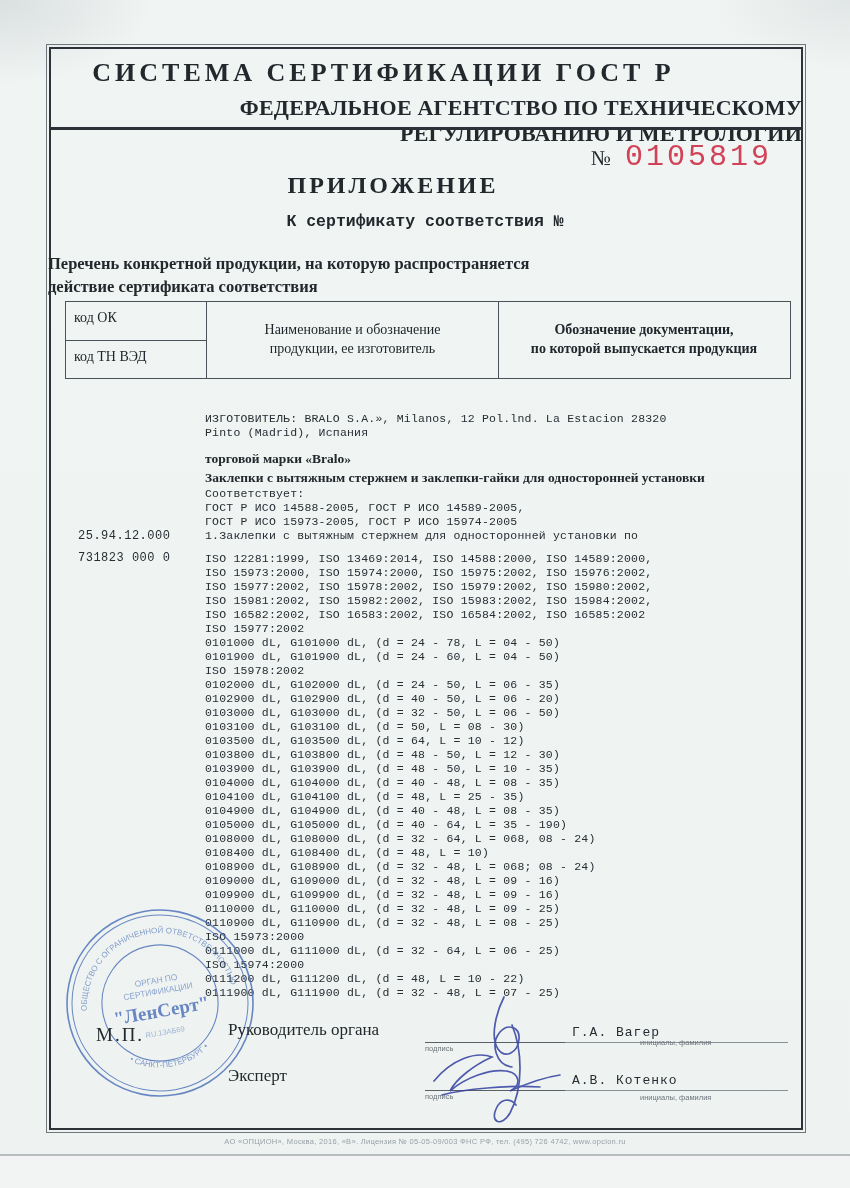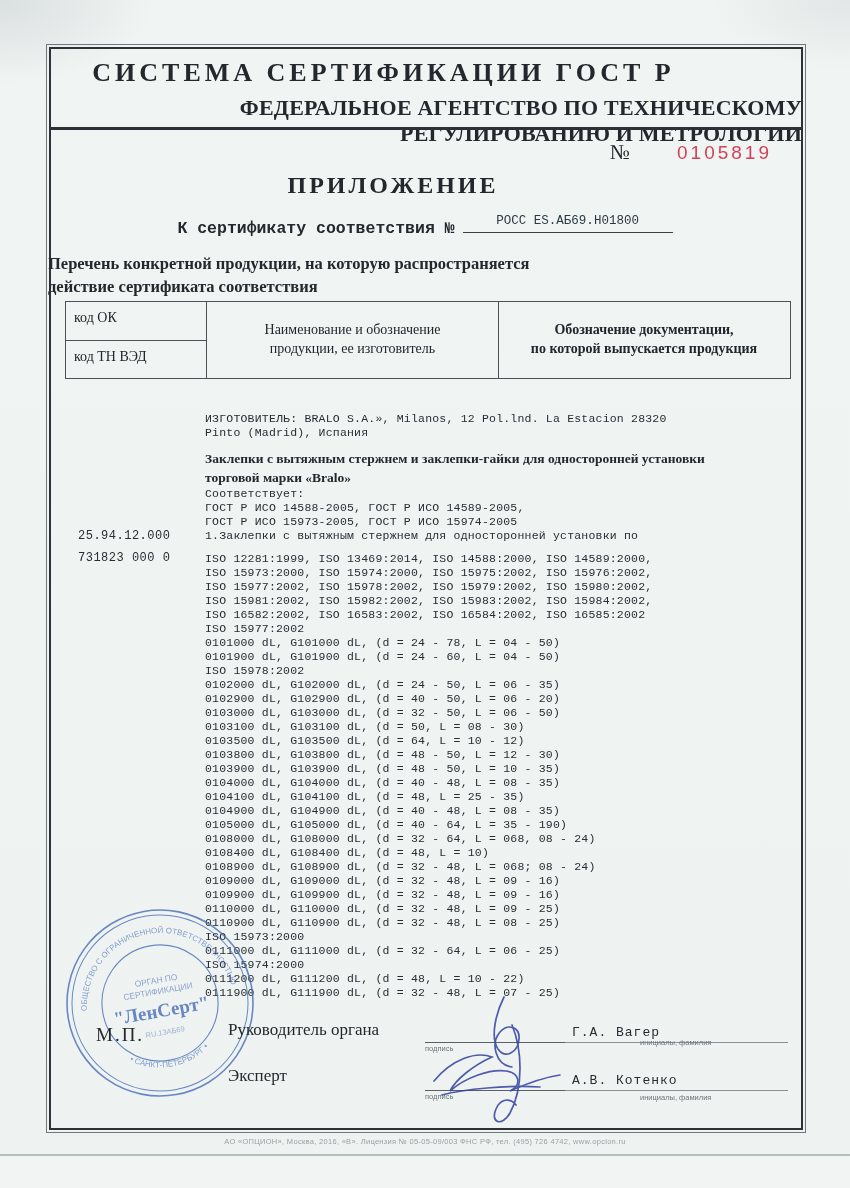--- a/index.html
+++ b/index.html
@@ -18,22 +18,22 @@
   .frame-inner{position:absolute;inset:2px;border:2px solid #2c3237;}
 
   .title1{position:absolute;left:48px;top:58px;width:671px;text-align:center;
           font-size:26px;font-weight:bold;letter-spacing:4px;color:#23282d;}
   .title2{position:absolute;left:48px;top:95px;width:754px;text-align:right;
           font-size:22px;font-weight:bold;letter-spacing:.2px;color:#23282d;}
   .hrule{position:absolute;left:49px;top:127px;width:753px;height:3px;background:#2b3136;}
 
   .numblock{position:absolute;right:78px;top:140px;display:flex;align-items:baseline;gap:14px;}
   .num-label{font-size:21px;color:#23282d;}
-  .num-red{font-family:Liberation Sans, sans-serif;
-           font-size:19px;letter-spacing:3px;color:#d14258;margin-left:33px;}
+  .num-red{font-family:Liberation Mono, monospace;
+           font-size:30px;letter-spacing:3px;color:#d14258;}
 
   .doc-title{position:absolute;left:48px;top:172px;width:690px;text-align:center;
              font-size:24px;font-weight:bold;letter-spacing:3px;color:#23282d;}
 
   .cert-line{position:absolute;left:48px;top:212px;width:754px;text-align:center;}
   .cert-label{font-size:16.5px;font-weight:bold;color:#23282d;font-family:Liberation Mono, monospace;}
   .cert-num-wrap{display:inline-block;position:relative;width:210px;height:20px;
                  border-bottom:1px solid #3a4046;margin-left:8px;vertical-align:baseline;}
   .cert-num{position:absolute;left:0;right:0;bottom:4px;text-align:center;
             font-family:"Liberation Mono","DejaVu Sans Mono",monospace;font-size:12.5px;color:#2a3a42;}
@@ -113,21 +113,21 @@
   <div class="hrule"></div>
 
   <div class="numblock">
     <span class="num-label">№</span>
     <span class="num-red">0105819</span>
   </div>
 
   <div class="doc-title">ПРИЛОЖЕНИЕ</div>
 
   <div class="cert-line">
-    <span class="cert-label">К сертификату соответствия №</span><span class="cert-num-wrap"><span class="cert-num">РОСС ES.АБ69.Н01800</span></span>
+    <span class="cert-label">К сертификату соответствия №</span>
   </div>
 
   <div class="subtitle">
     <div>Перечень конкретной продукции,  на которую распространяется</div>
     <div>действие сертификата соответствия</div>
   </div>
 
   <div class="thead">
     <div class="v1"></div>
     <div class="v2"></div>
@@ -144,22 +144,22 @@
     </div>
   </div>
 
   <div class="codes" id="code-ok">25.94.12.000</div>
   <div class="codes" id="code-tnved">731823 000 0</div>
 
   <div id="body-lines">
       <div class="bl mono">ИЗГОТОВИТЕЛЬ: BRALO S.A.», Milanos, 12 Pol.lnd. La Estacion 28320</div>
       <div class="bl mono">Pinto (Madrid), Испания</div>
       <div class="bl gap">&nbsp;</div>
+      <div class="bl bold">торговой марки «Bralo»</div>
       <div class="bl bold">Заклепки с вытяжным стержнем и заклепки-гайки для односторонней установки</div>
-      <div class="bl bold">торговой марки «Bralo»</div>
       <div class="bl mono">Соответствует:</div>
       <div class="bl mono">ГОСТ Р ИСО 14588-2005, ГОСТ Р ИСО 14589-2005,</div>
       <div class="bl mono">ГОСТ Р ИСО 15973-2005, ГОСТ Р ИСО 15974-2005</div>
       <div class="bl mono">1.Заклепки с вытяжным стержнем для односторонней установки по</div>
       <div class="bl gap">&nbsp;</div>
       <div class="bl mono">ISO 12281:1999, ISO 13469:2014, ISO 14588:2000, ISO 14589:2000,</div>
       <div class="bl mono">ISO 15973:2000, ISO 15974:2000, ISO 15975:2002, ISO 15976:2002,</div>
       <div class="bl mono">ISO 15977:2002, ISO 15978:2002, ISO 15979:2002, ISO 15980:2002,</div>
       <div class="bl mono">ISO 15981:2002, ISO 15982:2002, ISO 15983:2002, ISO 15984:2002,</div>
       <div class="bl mono">ISO 16582:2002, ISO 16583:2002, ISO 16584:2002, ISO 16585:2002</div>

